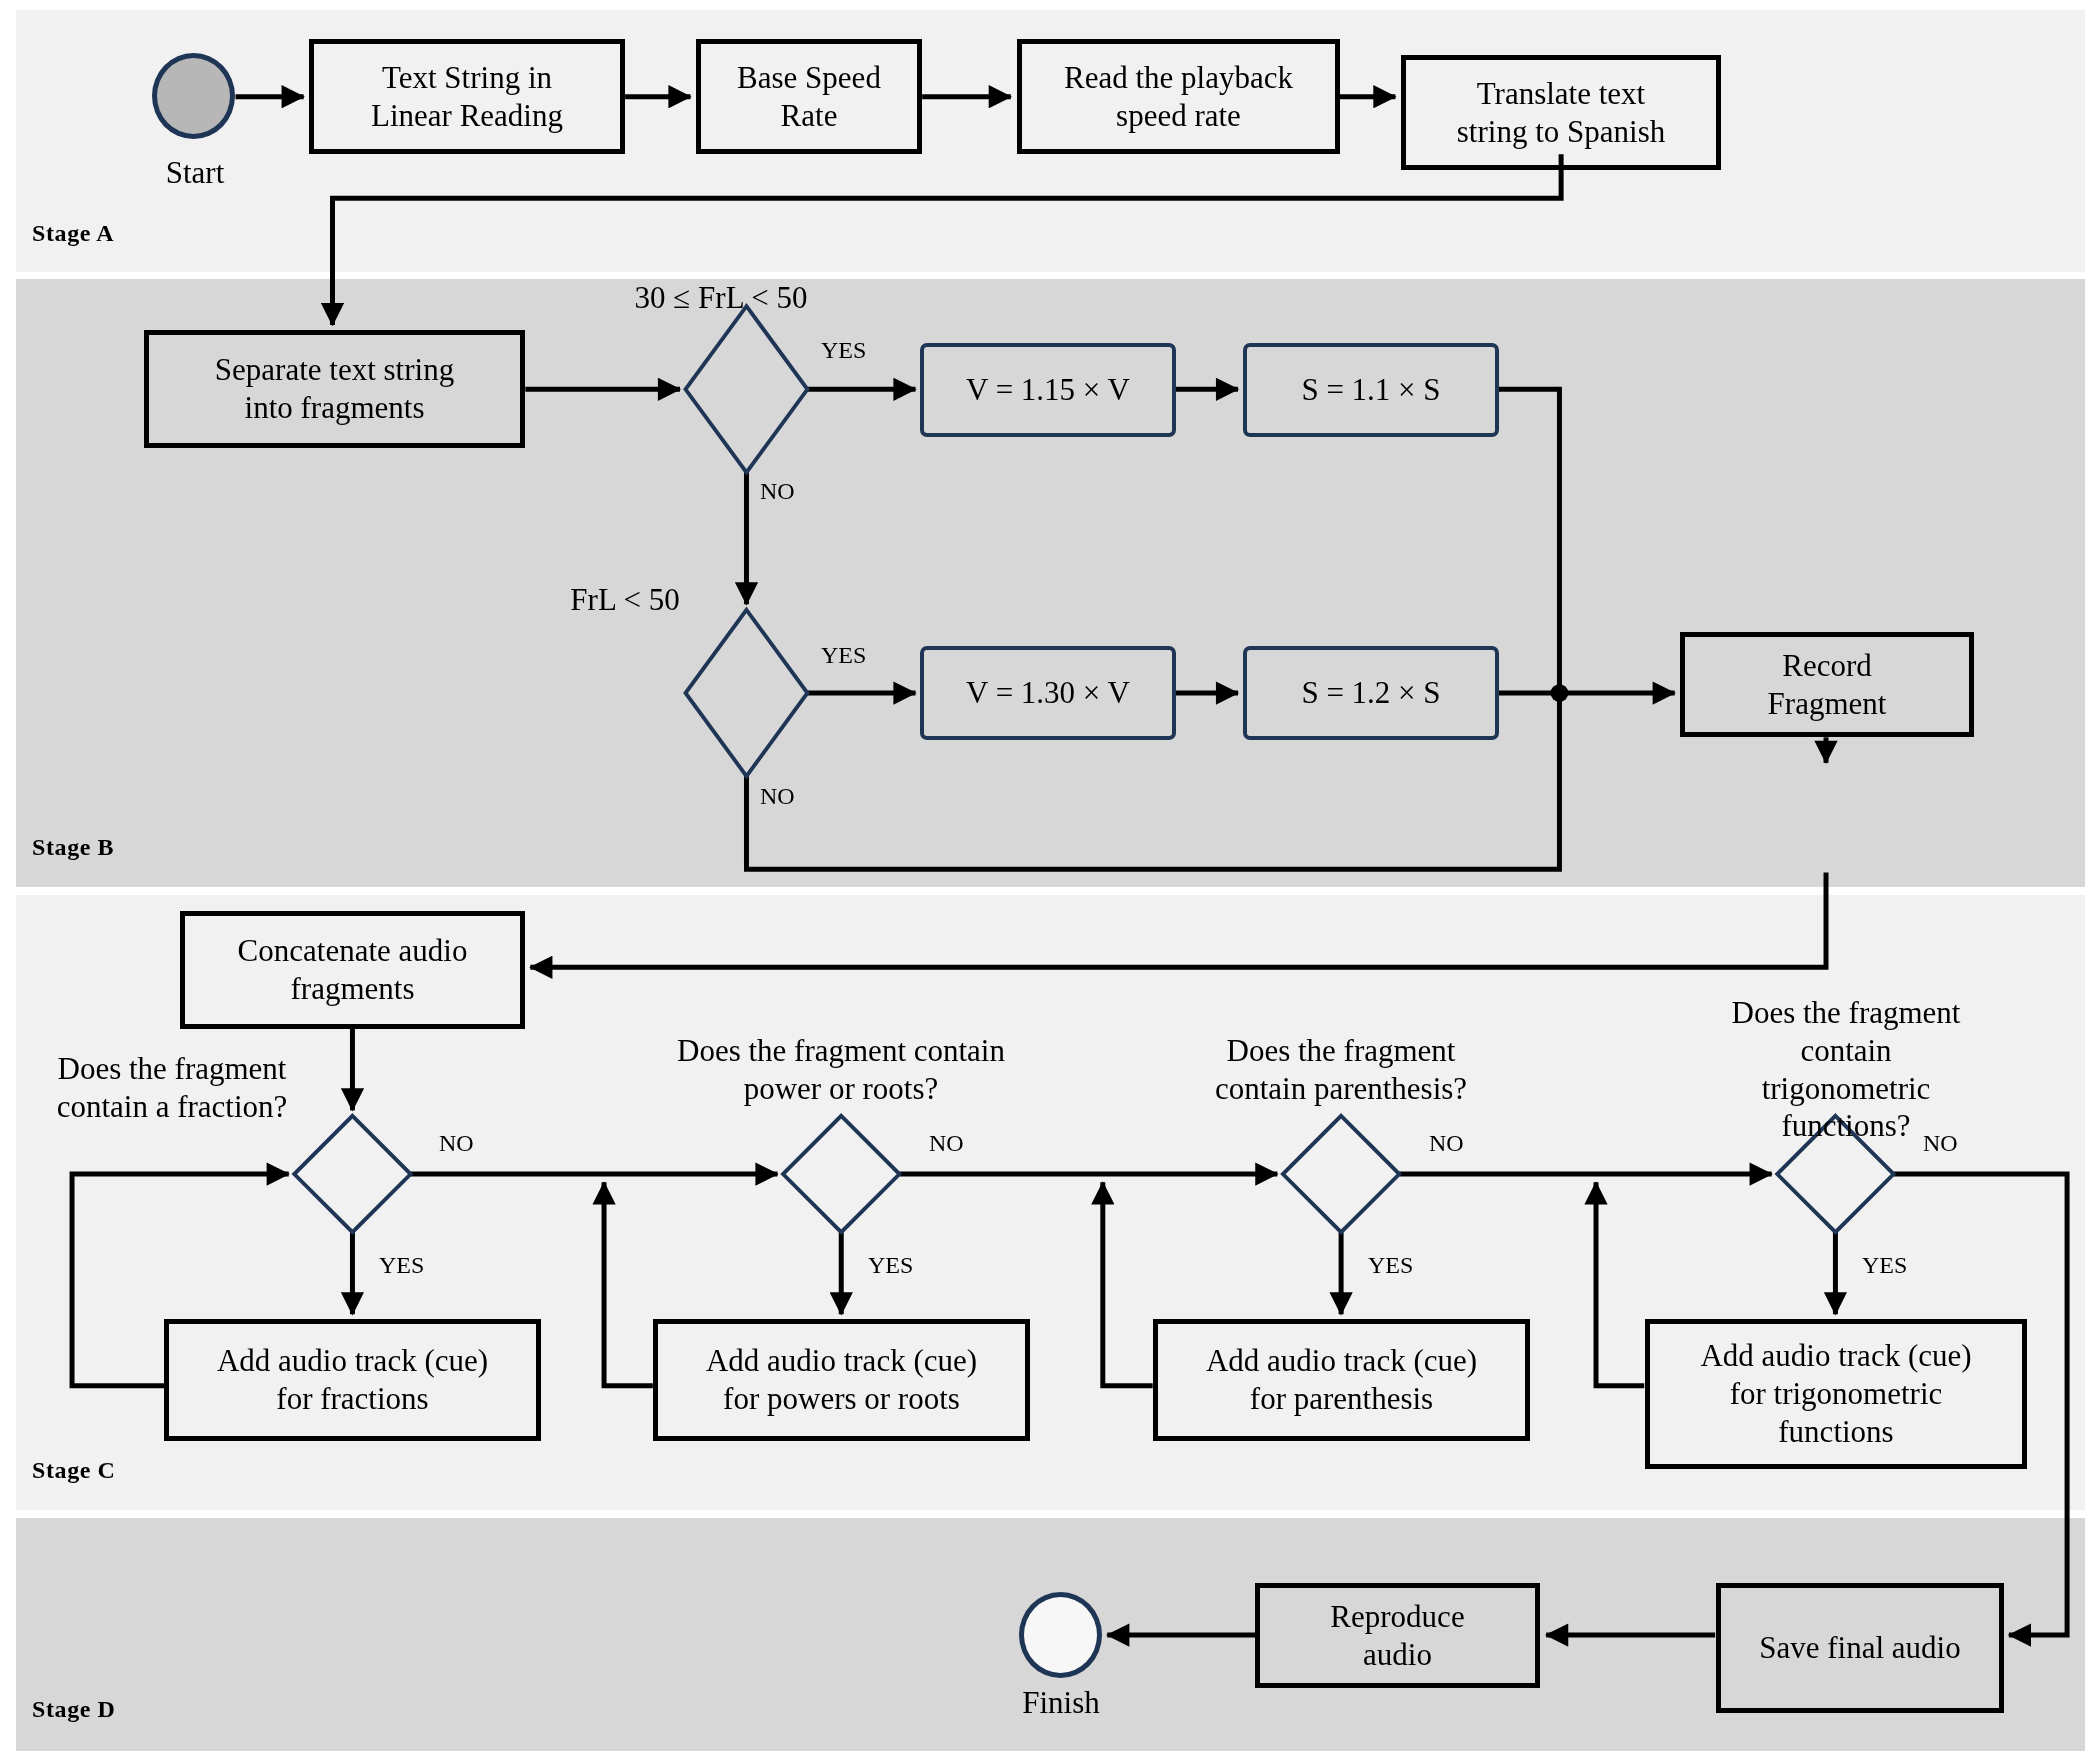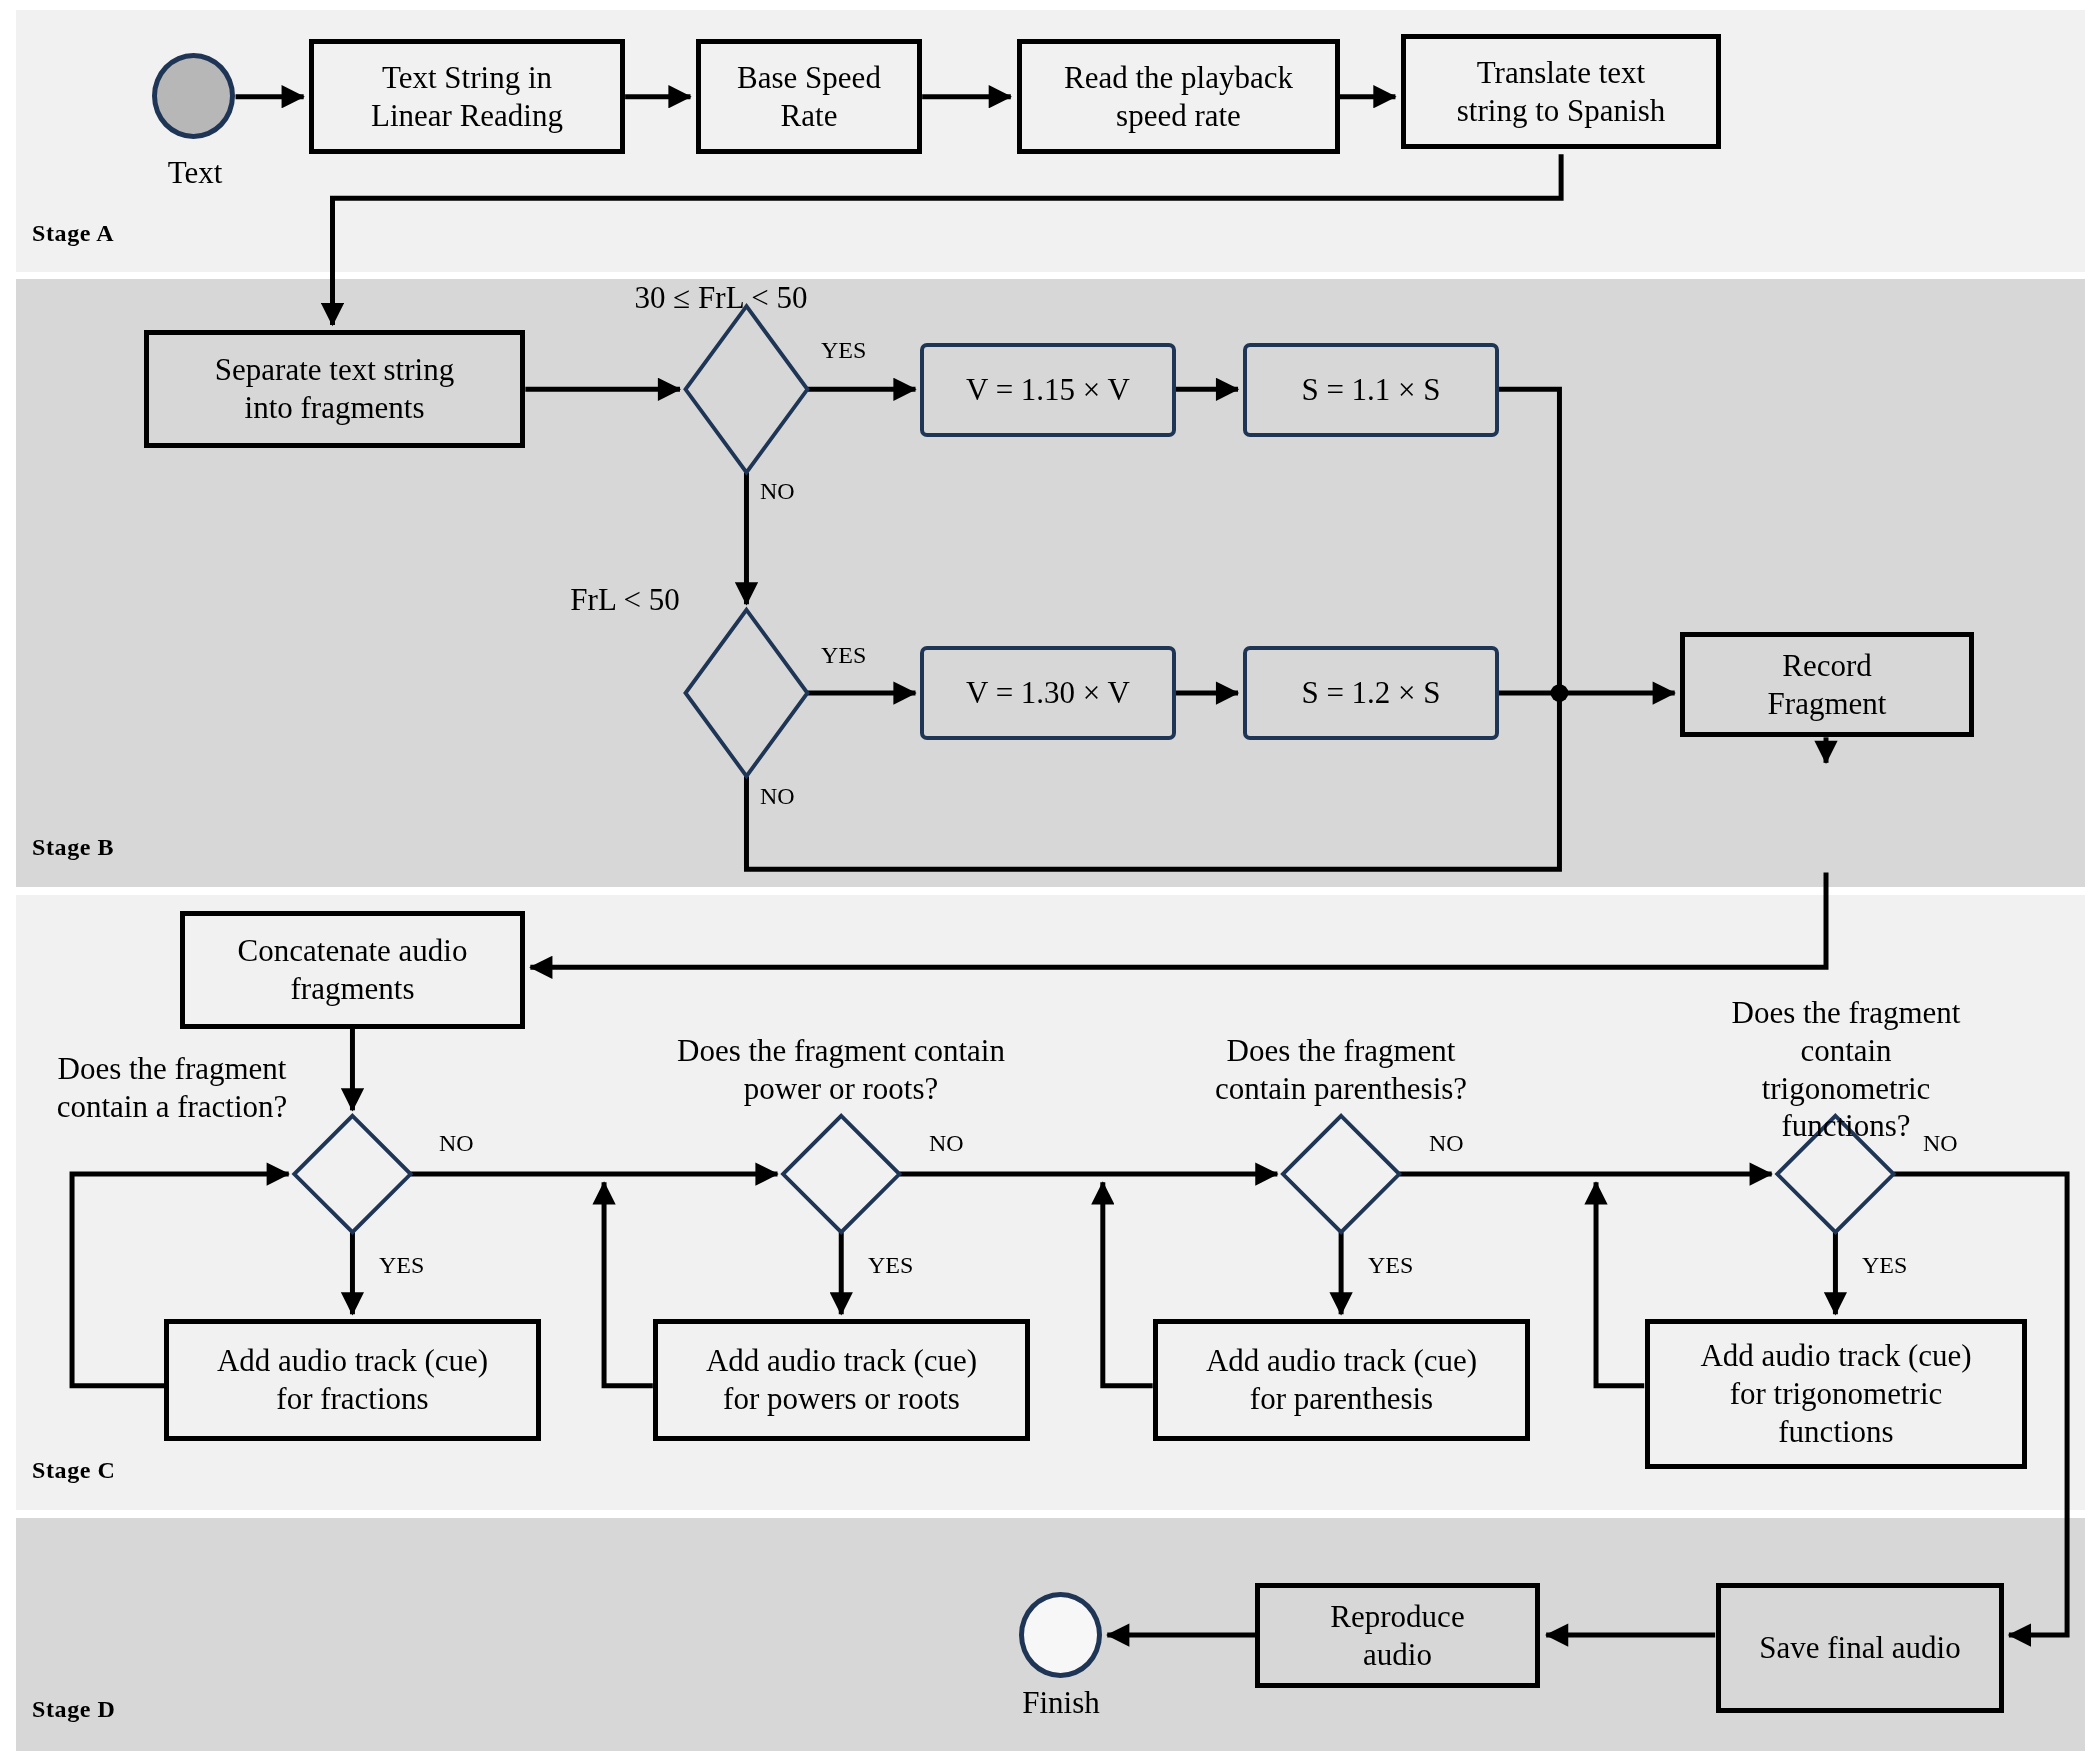--- a/index.html
+++ b/index.html
@@ -74,32 +74,32 @@
       <polygon points="1347,552 1457,702 1347,852 1237,702"></polygon>
       <polygon points="1347,1100 1457,1250 1347,1400 1237,1250"></polygon>
       <polygon points="636,2013 741,2118 636,2223 531,2118"></polygon>
       <polygon points="1518,2013 1623,2118 1518,2223 1413,2118"></polygon>
       <polygon points="2420,2013 2525,2118 2420,2223 2315,2118"></polygon>
       <polygon points="3312,2013 3417,2118 3312,2223 3207,2118"></polygon>
     </g>
   </svg>
 
   <div class="ellipse" style="left:152px;top:53px;width:83px;height:86px;background:#b7b7b7;"></div>
-  <div class="lbl" style="left:195px;top:173px;">Text</div>
+  <div class="lbl" style="left:195px;top:173px;">Start</div>
 
   <div class="ellipse" style="left:1019px;top:1592px;width:83px;height:86px;background:#f7f7f7;"></div>
   <div class="lbl" style="left:1061px;top:1703px;">Finish</div>
 
   <div class="node proc" style="left:309px;top:39px;width:316px;height:115px;">Text String in
 Linear Reading</div>
   <div class="node proc" style="left:696px;top:39px;width:226px;height:115px;">Base Speed
 Rate</div>
   <div class="node proc" style="left:1017px;top:39px;width:323px;height:115px;">Read the playback
 speed rate</div>
-  <div class="node proc" style="left:1401px;top:34px;width:320px;height:115px;">Translate text
+  <div class="node proc" style="left:1401px;top:55px;width:320px;height:115px;">Translate text
 string to Spanish</div>
 
   <div class="node proc" style="left:144px;top:330px;width:381px;height:118px;">Separate text string
 into fragments</div>
   <div class="lbl" style="left:721px;top:298px;">30 ≤ FrL &lt; 50</div>
   <div class="node rnd" style="left:920px;top:343px;width:256px;height:94px;">V = 1.15 × V</div>
   <div class="node rnd" style="left:1243px;top:343px;width:256px;height:94px;">S = 1.1 × S</div>
   <div class="lbl" style="left:625px;top:600px;">FrL &lt; 50</div>
   <div class="node rnd" style="left:920px;top:646px;width:256px;height:94px;">V = 1.30 × V</div>
   <div class="node rnd" style="left:1243px;top:646px;width:256px;height:94px;">S = 1.2 × S</div>

